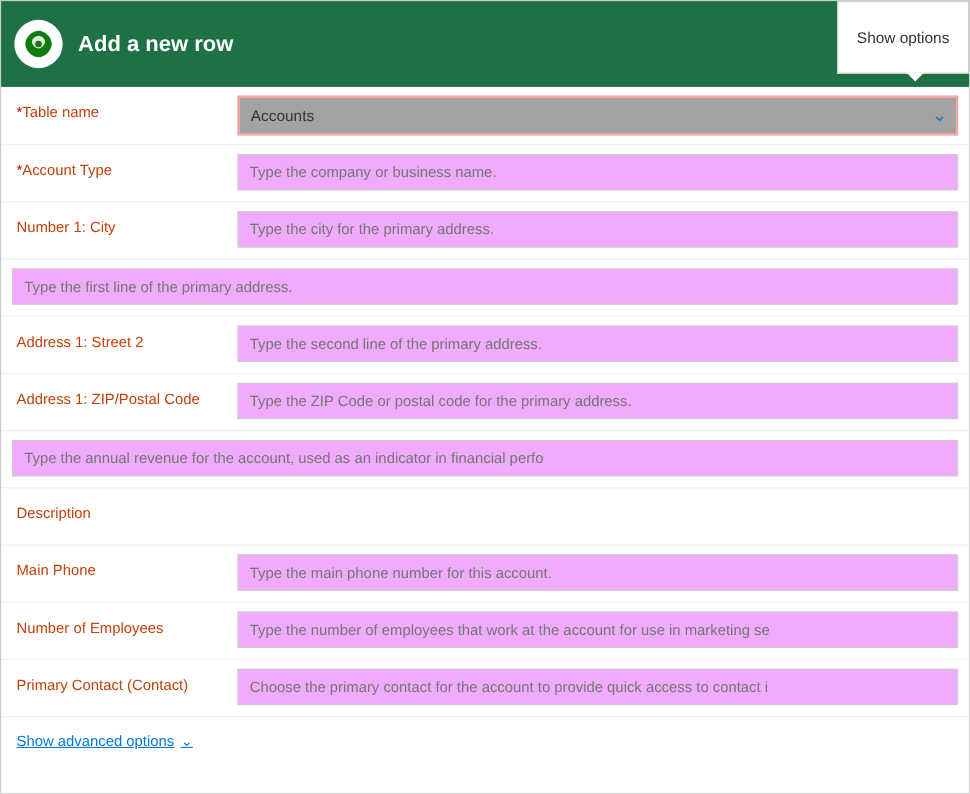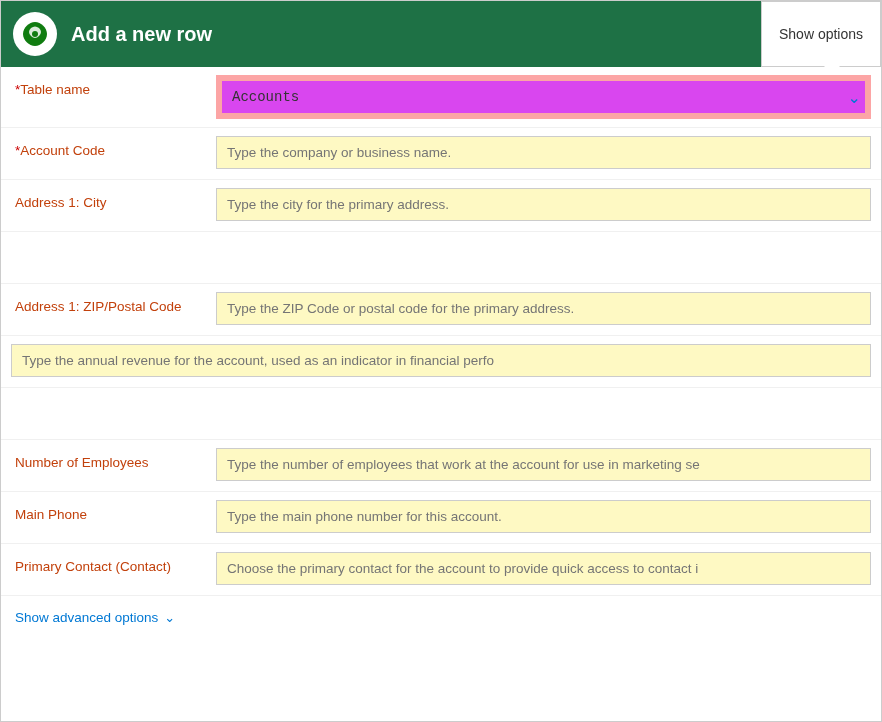--- a/index.html
+++ b/index.html
@@ -16,21 +16,21 @@
       min-height: 722px;
       border: 1px solid #ccc;
       overflow: hidden;
     }
 
     
     .header {
       display: flex;
       align-items: center;
       background: #1e7145;
-      height: 66px;
+      height: 78px;
       padding: 0 12px;
       position: relative;
     }
 
     .header-logo {
       width: 44px;
       height: 44px;
       background: #fff;
       border-radius: 50%;
       display: flex;
@@ -117,40 +117,39 @@
       display: flex;
       align-items: center;
     }
 
     .form-input {
       width: 100%;
       border: 1px solid #ccc;
       padding: 8px 10px;
       font-size: 13.5px;
       color: #666;
-      background: #fef9c3;
+      background: #f0abfc;
       outline: none;
     }
 
     .form-select-wrapper {
       width: 100%;
       position: relative;
     }
 
     .form-select {
       width: 100%;
-      border: 6px solid #fca5a5;
+      border: 2px solid #fca5a5;
       padding: 8px 36px 8px 10px;
       font-size: 14px;
       color: #333;
-      background: #d946ef;
+      background: #a3a3a3;
       appearance: none;
       cursor: pointer;
       outline: none;
-      font-family: Liberation Mono, monospace;
     }
 
     .select-chevron {
       position: absolute;
       right: 10px;
       top: 50%;
       transform: translateY(-50%);
       color: #0078d4;
       font-size: 16px;
       pointer-events: none;
@@ -167,20 +166,21 @@
     .show-advanced-btn {
       color: #0078d4;
       font-size: 13.5px;
       background: none;
       border: none;
       cursor: pointer;
       padding: 0;
       display: flex;
       align-items: flex-start;
       gap: 6px;
+      text-decoration: underline;
     }
 
     .chevron-down {
       color: #0078d4;
       font-size: 13px;
     }
   </style>
 </head>
 <body>
 
@@ -210,56 +210,66 @@
           <option>Leads</option>
           <option>Opportunities</option>
         </select>
         <span class="select-chevron">⌄</span>
       </div>
     </div>
   </div>
 
   <div id="fields-container">
       <div class="form-row">
-        <div class="form-label required">Account Code</div>
+        <div class="form-label required">Account Type</div>
         <div class="form-field">
           <input type="text" class="form-input" placeholder="Type the company or business name." style="">
         </div>
       </div>
       <div class="form-row">
-        <div class="form-label">Address 1: City</div>
+        <div class="form-label">Number 1: City</div>
         <div class="form-field">
           <input type="text" class="form-input" placeholder="Type the city for the primary address." style="">
         </div>
       </div>
       <div class="form-row">
+        <div class="form-field">
+          <input type="text" class="form-input" placeholder="Type the first line of the primary address." style="">
+        </div>
+      </div>
+      <div class="form-row">
+        <div class="form-label">Address 1: Street 2</div>
+        <div class="form-field">
+          <input type="text" class="form-input" placeholder="Type the second line of the primary address." style="">
+        </div>
       </div>
       <div class="form-row">
         <div class="form-label">Address 1: ZIP/Postal Code</div>
         <div class="form-field">
           <input type="text" class="form-input" placeholder="Type the ZIP Code or postal code for the primary address." style="">
         </div>
       </div>
       <div class="form-row">
         <div class="form-field">
           <input type="text" class="form-input" placeholder="Type the annual revenue for the account, used as an indicator in financial perfo" style="">
         </div>
       </div>
       <div class="form-row">
+        <div class="form-label">Description</div>
+      </div>
+      <div class="form-row">
+        <div class="form-label">Main Phone</div>
+        <div class="form-field">
+          <input type="text" class="form-input" placeholder="Type the main phone number for this account." style="">
+        </div>
       </div>
       <div class="form-row">
         <div class="form-label">Number of Employees</div>
         <div class="form-field">
           <input type="text" class="form-input" placeholder="Type the number of employees that work at the account for use in marketing se" style="">
-        </div>
-      </div>
-      <div class="form-row">
-        <div class="form-label">Main Phone</div>
-        <div class="form-field">
-          <input type="text" class="form-input" placeholder="Type the main phone number for this account." style="">
         </div>
       </div>
       <div class="form-row">
         <div class="form-label">Primary Contact (Contact)</div>
         <div class="form-field">
           <input type="text" class="form-input" placeholder="Choose the primary contact for the account to provide quick access to contact i" style="">
         </div>
       </div>
     </div>
 

